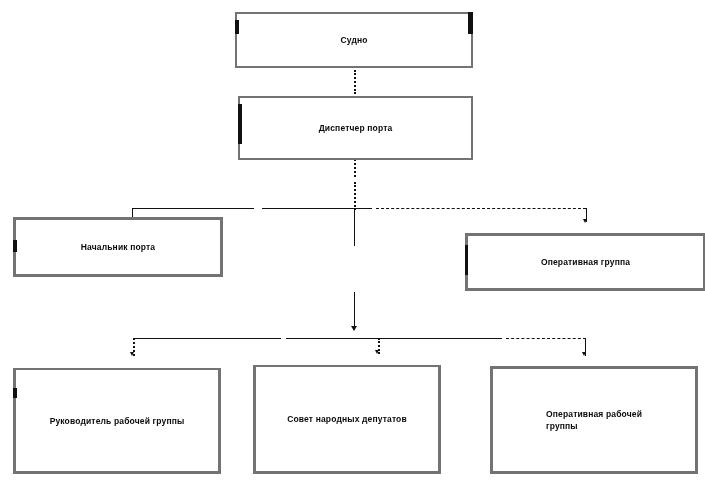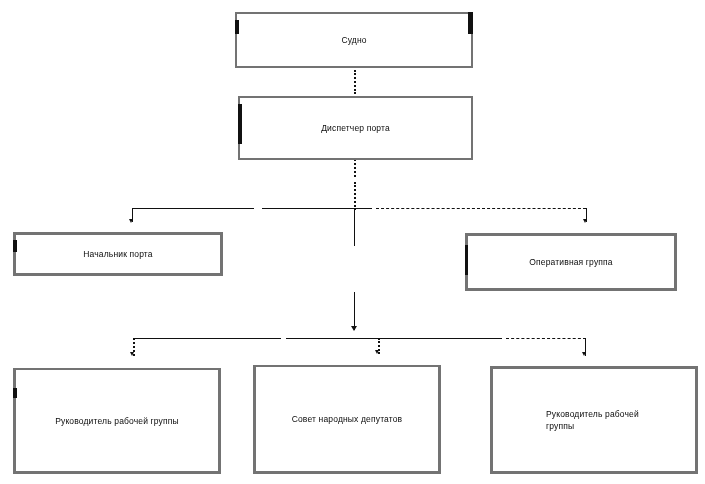--- a/index.html
+++ b/index.html
@@ -20,20 +20,21 @@
 
   
   .node {
     position: absolute;
     box-sizing: border-box;
     background: #ffffff;
     border: 3px solid #737373;
     display: flex;
     align-items: center;
     justify-content: center;
+    font-weight: bold;
   }
   .node .label {
     font-size: 8.5px;
     line-height: 12px;
     color: #0a0a0a;
     letter-spacing: 0.15px;
     text-align: center;
     white-space: pre-line;
     padding: 0 6px;
   }
@@ -124,38 +125,38 @@
   <div class="arrow small" style="left:582px; top:352px;"></div>
 
   <div class="node ink-all ink-left ink-right ink-bottom" style="left:235px; top:12px; width:238px; height:56px;">
     <span class="label">Судно</span>
   </div>
 
   <div class="node ink-all ink-left ink-bottom" style="left:238px; top:96px; width:235px; height:64px;">
     <span class="label">Диспетчер порта</span>
   </div>
 
-  <div class="node ink-left" style="left:13px; top:232px; width:210px; height:44px;">
+  <div class="node ink-left" style="left:13px; top:217px; width:210px; height:60px;">
     <span class="label">Начальник порта</span>
   </div>
 
-  <div class="node ink-left" style="left:465px; top:233px; width:212px; height:58px;">
+  <div class="node ink-left" style="left:465px; top:233px; width:241px; height:58px;">
     <span class="label">Оперативная группа</span>
   </div>
 
   <div class="node ink-top ink-left" style="left:13px; top:368px; width:208px; height:106px;">
     <span class="label">Руководитель рабочей группы</span>
   </div>
 
   <div class="node ink-top ink-bottom" style="left:253px; top:365px; width:188px; height:109px;">
     <span class="label">Совет народных депутатов</span>
   </div>
 
   <div class="node left-text ink-bottom" style="left:490px; top:366px; width:208px; height:108px;">
-    <span class="label" style="width:122px; margin-left:26px;">Руководитель рабочей
+    <span class="label" style="width:122px; margin-left:26px;">Оперативная рабочей
 группы</span>
   </div>
 
   <div class="speck" style="left:235px; top:20px; width:4px; height:14px;"></div>
   <div class="speck" style="left:468px; top:12px; width:5px; height:22px;"></div>
   <div class="speck" style="left:238px; top:104px; width:4px; height:40px;"></div>
   <div class="speck" style="left:13px; top:240px; width:4px; height:12px;"></div>
   <div class="speck" style="left:13px; top:388px; width:4px; height:10px;"></div>
   <div class="speck" style="left:465px; top:245px; width:3px; height:30px;"></div>
 

